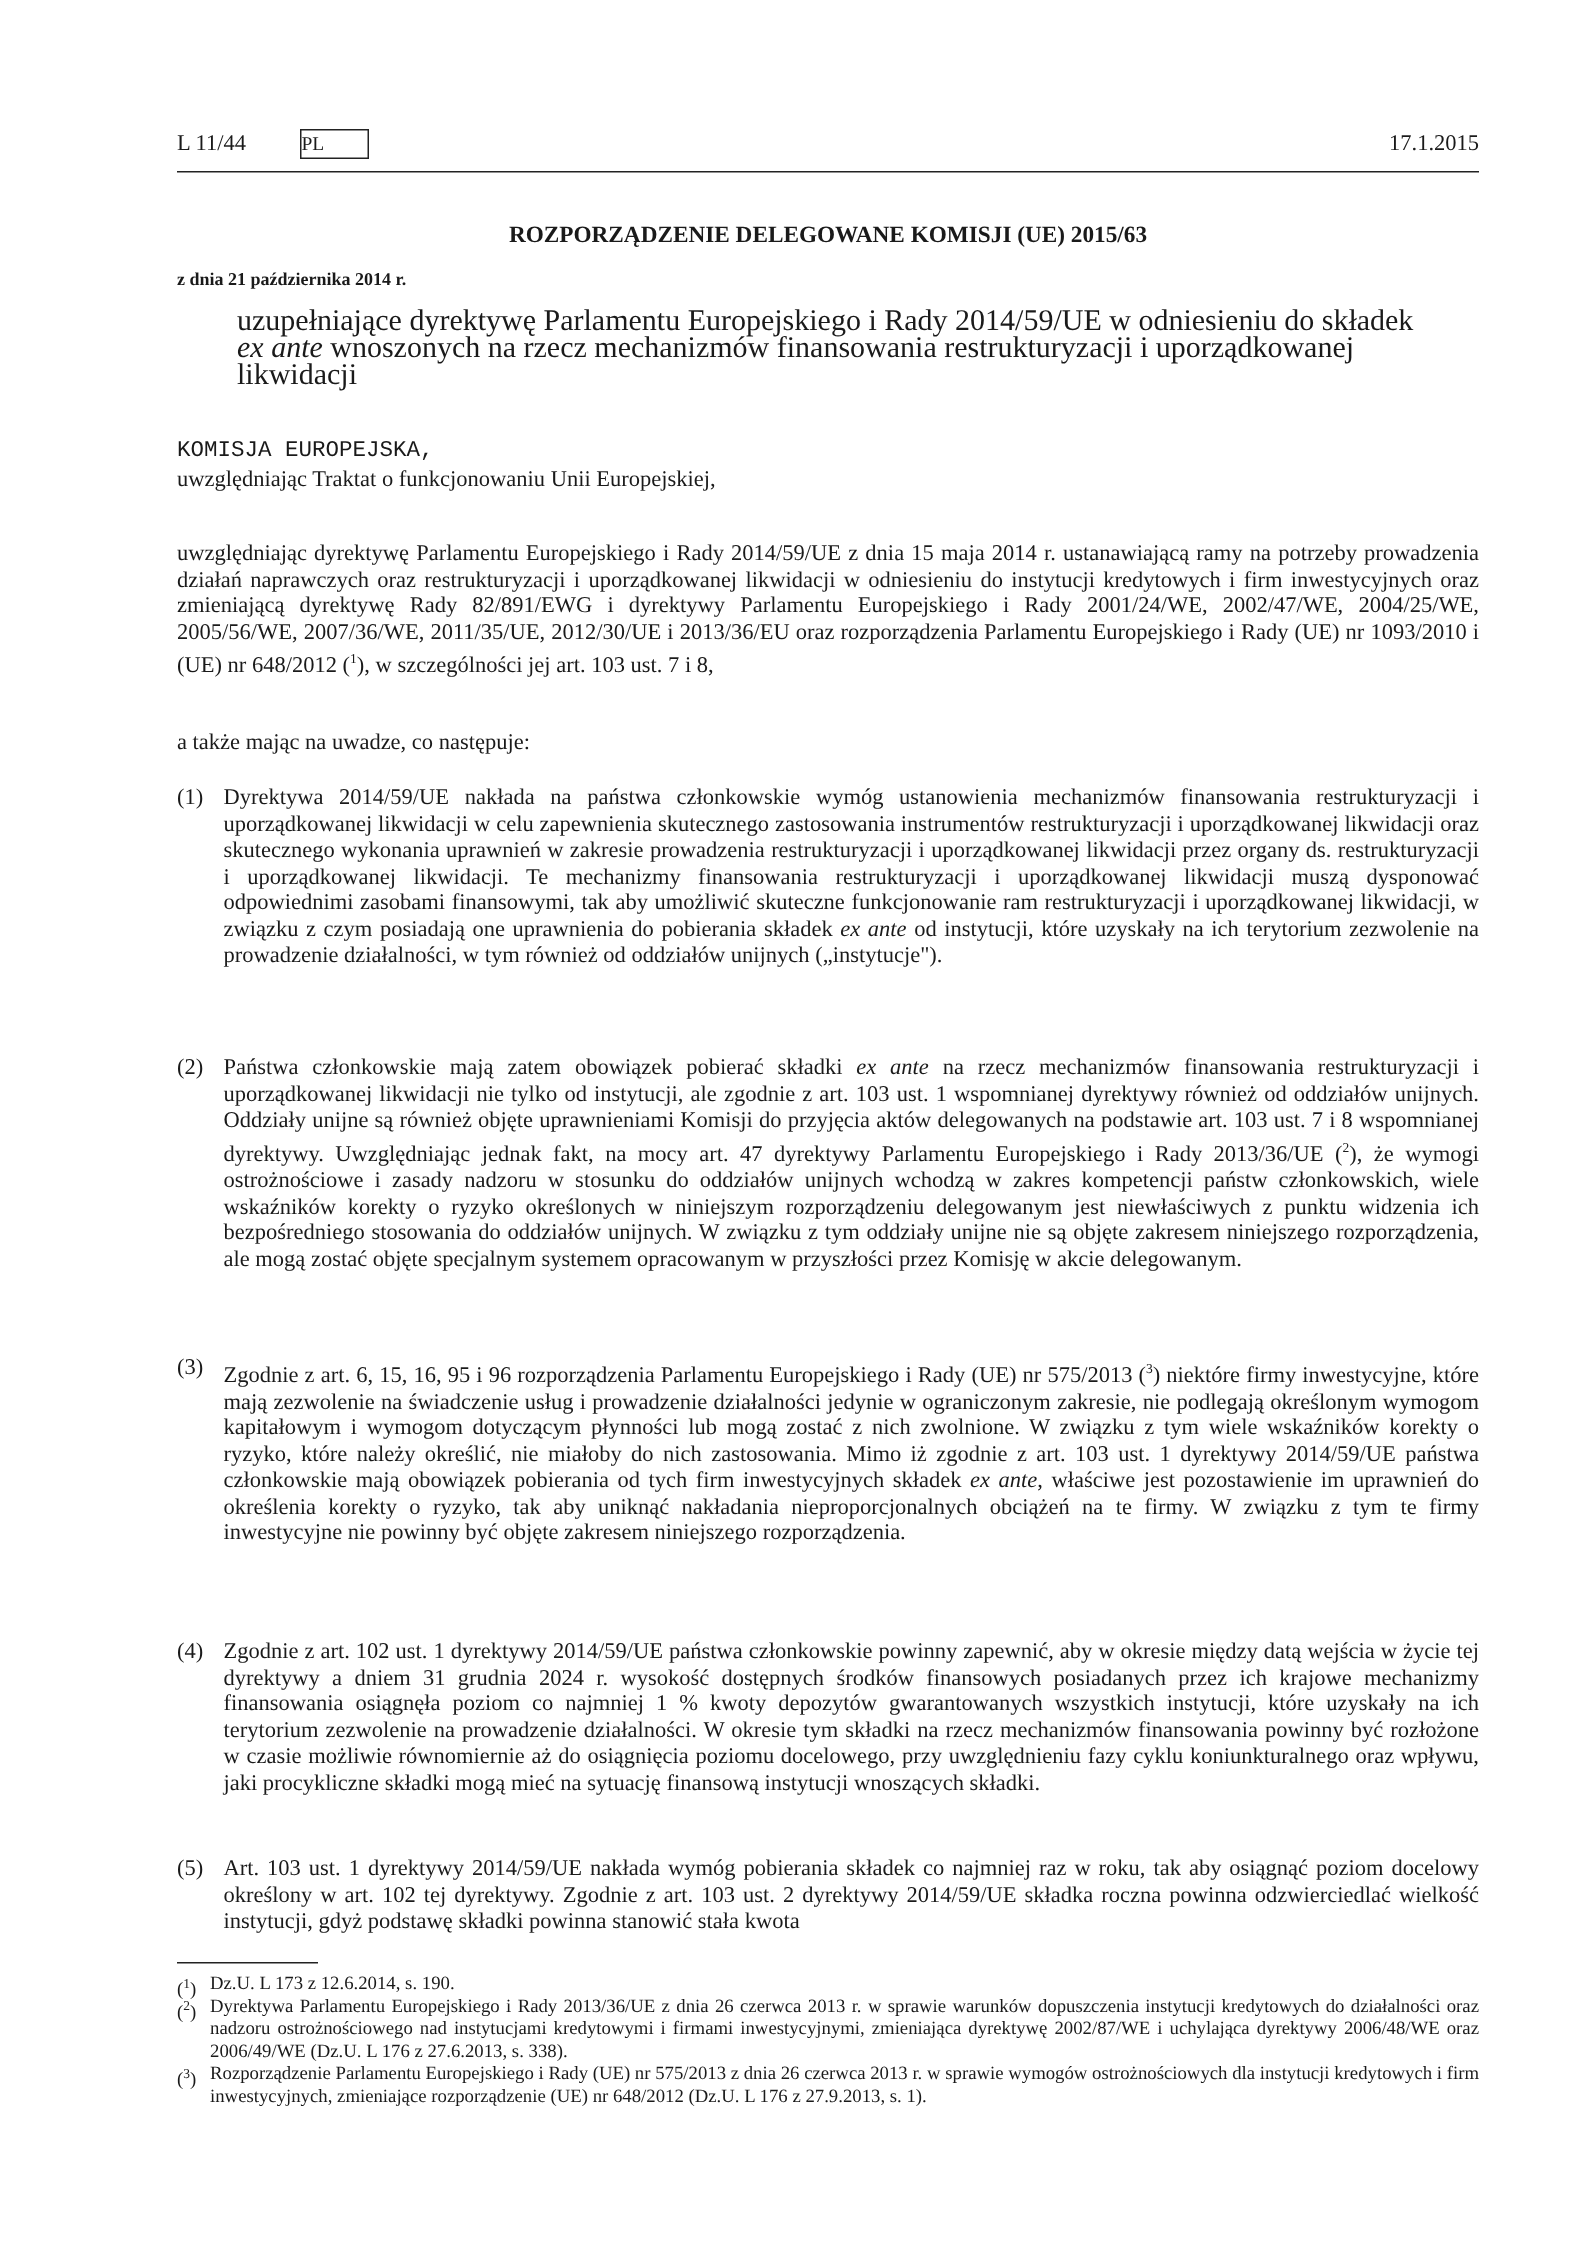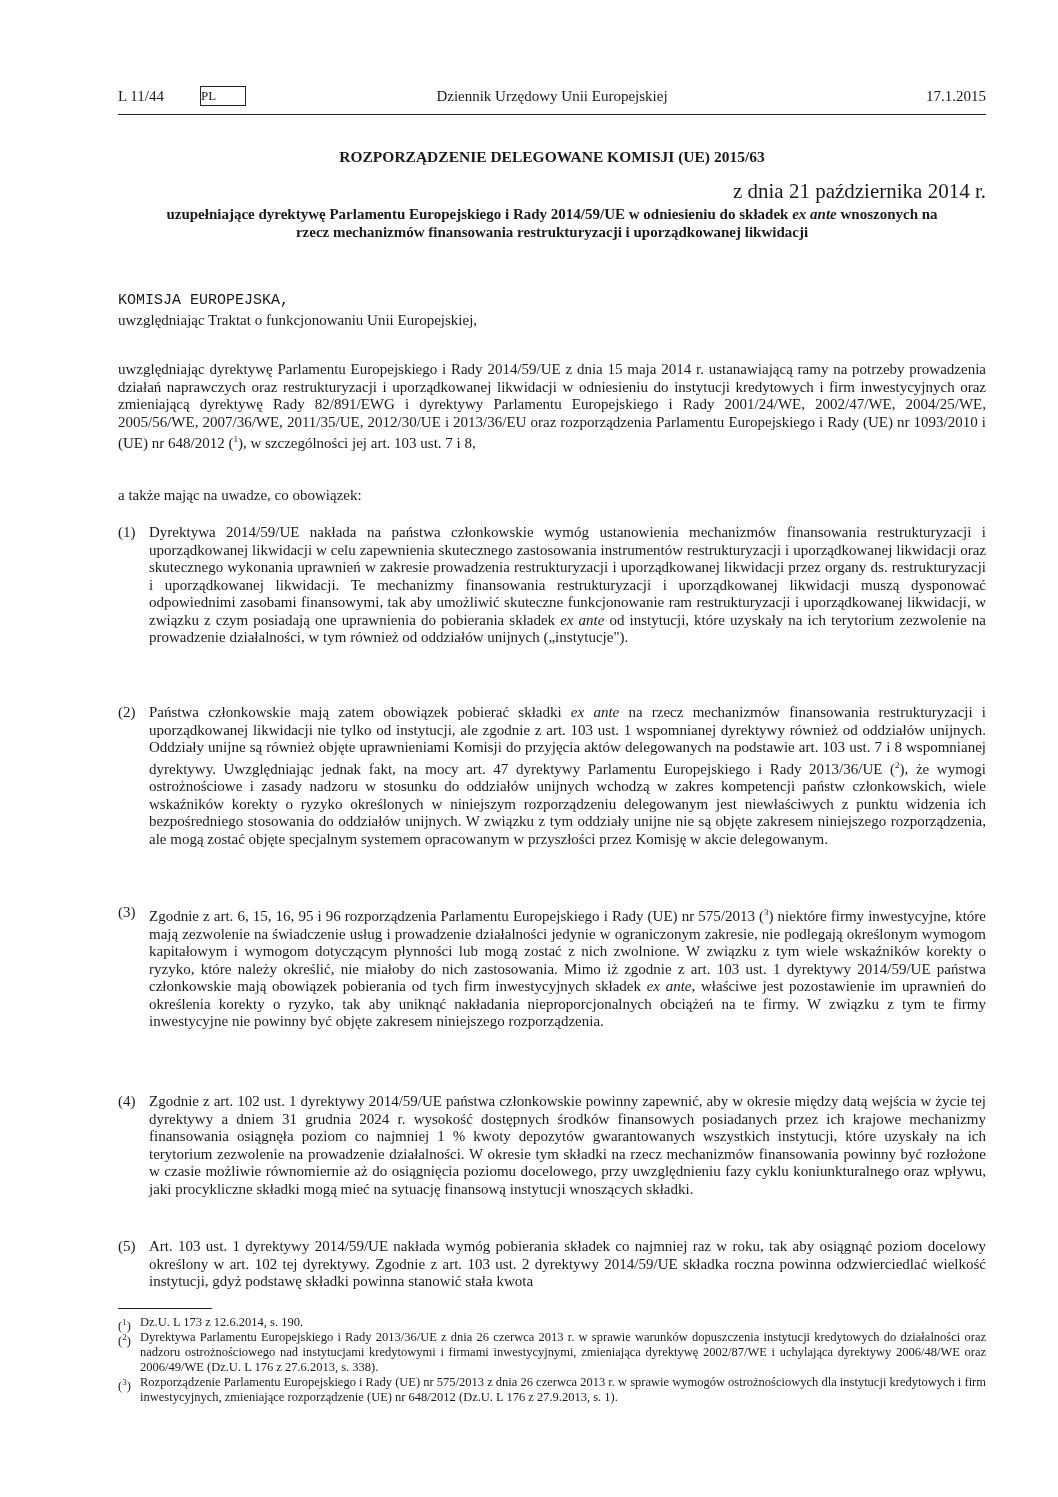--- a/index.html
+++ b/index.html
@@ -6,55 +6,54 @@
   body { width: 1058px; height: 1497px; position: relative; overflow: hidden;
          font-family: "Liberation Serif", "DejaVu Serif", serif; color: #1a1a1a; }
   .page { position: absolute; left: 118px; top: 0; width: 868px; }
   .header { position: absolute; top: 88px; left: 0; width: 868px; height: 20px; font-size: 15px; }
   .header .pg { position: absolute; left: 0; top: 0; }
   .header .lang { position: absolute; left: 82px; top: -2px; width: 44px; height: 18px; border: 1.5px solid #222; font-size: 13px; line-height: 18px; }
   .header .journal { position: absolute; left: 0; width: 868px; text-align: center; top: 0; }
   .header .date { position: absolute; right: 0; top: 0; }
   .hrule { position: absolute; top: 114px; left: 0; width: 868px; height: 1px; background: #222; }
   .title { position: absolute; top: 148px; left: 0; width: 868px; text-align: center; font-weight: bold; font-size: 15.5px; }
-  .date-line { position: absolute; top: 179px; left: 0; width: 868px; text-align: right; font-weight: normal; font-size: 21px; }
-  .subtitle { position: absolute; top: 205px; left: 40px; width: 788px; text-align: center; font-weight: bold; font-size: 15px; line-height: 18px; }
+  .date-line { position: absolute; top: 179px; left: 0; width: 868px; text-align: left; font-weight: bold; font-size: 12px; }
+  .subtitle { position: absolute; top: 205px; left: 40px; width: 788px; text-align: left; font-weight: normal; font-size: 20px; line-height: 18px; }
   .body-text { position: absolute; left: 0; width: 868px; font-size: 15px; line-height: 17.5px; text-align: justify; }
   .recital { position: absolute; left: 0; width: 868px; font-size: 15px; line-height: 17.5px; }
   .recital .num { position: absolute; left: 0; top: 0; }
   .recital .txt { margin-left: 31px; text-align: justify; }
   .fn-rule { position: absolute; top: 1308px; left: 0; width: 94px; height: 1px; background: #222; }
   .footnotes { position: absolute; top: 1315px; left: 0; width: 868px; font-size: 12.5px; line-height: 15px; }
   .fn { position: relative; margin-bottom: 0; }
   .fn .fnum { position: absolute; left: 0; top: 0; }
   .fn .ftxt { margin-left: 22px; text-align: justify; }
   sup { font-size: 9px; }
   em { font-style: italic; }
 </style>
 </head>
 <body>
 
 <div class="page">
 
   <div class="header">
     <span class="pg">L 11/44</span>
     <span class="lang">PL</span>
-    <span class="journal">Dziennik Urzędowy Unii Europejskiej</span>
     <span class="date">17.1.2015</span>
   </div>
   <div class="hrule"></div>
 
   <div class="title">ROZPORZĄDZENIE DELEGOWANE KOMISJI (UE) 2015/63</div>
   <div class="date-line">z dnia 21 października 2014 r.</div>
   <div class="subtitle"><span>uzupełniające dyrektywę Parlamentu Europejskiego i Rady 2014/59/UE w odniesieniu do składek </span><em>ex ante</em><span> wnoszonych na rzecz mechanizmów finansowania restrukturyzacji i uporządkowanej likwidacji</span></div>
 
   <div class="body-text" style="top:292px;font-family:Liberation Mono, monospace;">KOMISJA EUROPEJSKA,</div>
   <div class="body-text" style="top:312px;">uwzględniając Traktat o funkcjonowaniu Unii Europejskiej,</div>
   <div class="body-text" style="top:361px;"><span>uwzględniając dyrektywę Parlamentu Europejskiego i Rady 2014/59/UE z dnia 15 maja 2014 r. ustanawiającą ramy na potrzeby prowadzenia działań naprawczych oraz restrukturyzacji i uporządkowanej likwidacji w odniesieniu do instytucji kredytowych i firm inwestycyjnych oraz zmieniającą dyrektywę Rady 82/891/EWG i dyrektywy Parlamentu Europejskiego i Rady 2001/24/WE, 2002/47/WE, 2004/25/WE, 2005/56/WE, 2007/36/WE, 2011/35/UE, 2012/30/UE i 2013/36/EU oraz rozporządzenia Parlamentu Europejskiego i Rady (UE) nr 1093/2010 i (UE) nr 648/2012 (</span><sup>1</sup><span>), w szczególności jej art. 103 ust. 7 i 8,</span></div>
-  <div class="body-text" style="top:487px;">a także mając na uwadze, co obowiązek:</div>
+  <div class="body-text" style="top:487px;">a także mając na uwadze, co następuje:</div>
 
   <div class="recital" style="top:524px;">
     <span class="num">(1)</span>
     <div class="txt"><span>Dyrektywa 2014/59/UE nakłada na państwa członkowskie wymóg ustanowienia mechanizmów finansowania restrukturyzacji i uporządkowanej likwidacji w celu zapewnienia skutecznego zastosowania instrumentów restrukturyzacji i uporządkowanej likwidacji oraz skutecznego wykonania uprawnień w zakresie prowadzenia restrukturyzacji i uporządkowanej likwidacji przez organy ds. restrukturyzacji i uporządkowanej likwidacji. Te mechanizmy finansowania restrukturyzacji i uporządkowanej likwidacji muszą dysponować odpowiednimi zasobami finansowymi, tak aby umożliwić skuteczne funkcjonowanie ram restrukturyzacji i uporządkowanej likwidacji, w związku z czym posiadają one uprawnienia do pobierania składek </span><em>ex ante</em><span> od instytucji, które uzyskały na ich terytorium zezwolenie na prowadzenie działalności, w tym również od oddziałów unijnych („instytucje").</span></div>
   </div>
 
   <div class="recital" style="top:704px;">
     <span class="num">(2)</span>
     <div class="txt"><span>Państwa członkowskie mają zatem obowiązek pobierać składki </span><em>ex ante</em><span> na rzecz mechanizmów finansowania restrukturyzacji i uporządkowanej likwidacji nie tylko od instytucji, ale zgodnie z art. 103 ust. 1 wspomnianej dyrektywy również od oddziałów unijnych. Oddziały unijne są również objęte uprawnieniami Komisji do przyjęcia aktów delegowanych na podstawie art. 103 ust. 7 i 8 wspomnianej dyrektywy. Uwzględniając jednak fakt, na mocy art. 47 dyrektywy Parlamentu Europejskiego i Rady 2013/36/UE (</span><sup>2</sup><span>), że wymogi ostrożnościowe i zasady nadzoru w stosunku do oddziałów unijnych wchodzą w zakres kompetencji państw członkowskich, wiele wskaźników korekty o ryzyko określonych w niniejszym rozporządzeniu delegowanym jest niewłaściwych z punktu widzenia ich bezpośredniego stosowania do oddziałów unijnych. W związku z tym oddziały unijne nie są objęte zakresem niniejszego rozporządzenia, ale mogą zostać objęte specjalnym systemem opracowanym w przyszłości przez Komisję w akcie delegowanym.</span></div>
   </div>

